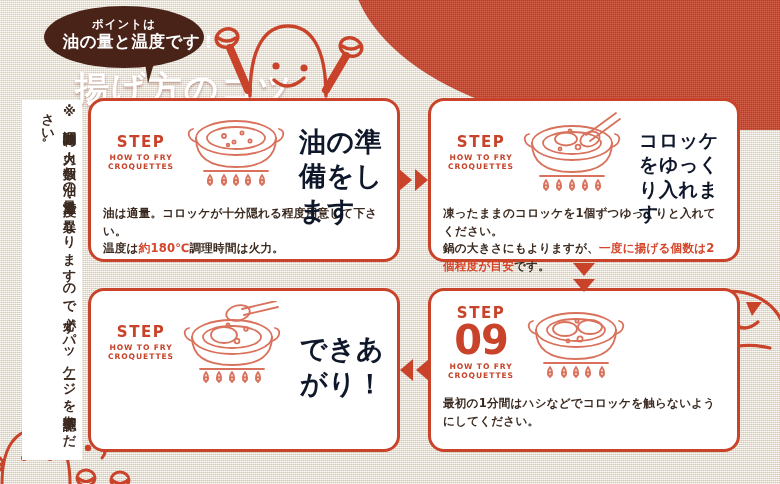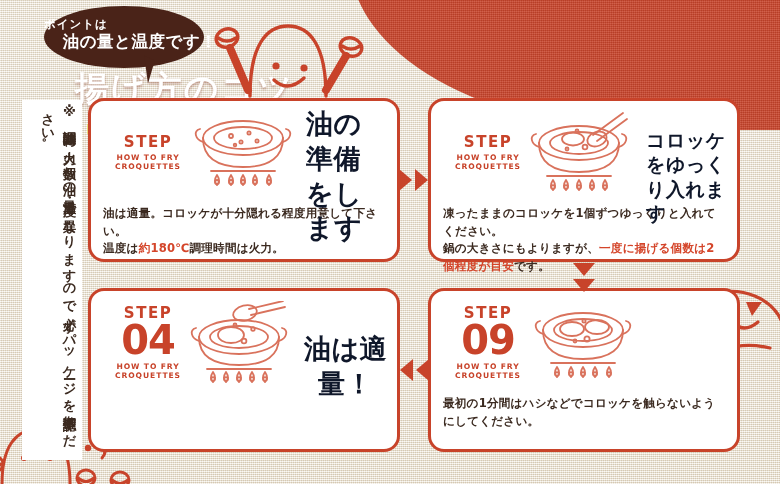--- a/index.html
+++ b/index.html
@@ -86,21 +86,21 @@
     border-left: 10px solid #4a2318;
     border-top: 6px solid transparent;
     border-bottom: 22px solid transparent;
     transform: rotate(-8deg);
     z-index: 6;
   }
   .bubble-l1 {
     position: absolute;
     left: 44px; top: 17px;
     width: 160px;
-    text-align: left;
+    text-align: center;
     color: #fff;
     font-size: 11.5px;
     font-weight: bold;
     letter-spacing: 1px;
     z-index: 7;
   }
   .bubble-l2 {
     position: absolute;
     left: 60px; top: 31px;
     width: 160px;
@@ -148,21 +148,21 @@
   #card-01 { left: 88px;  top: 98px;  width: 312px; height: 164px; }
   #card-02 { left: 428px; top: 98px;  width: 312px; height: 164px; }
   #card-03 { left: 428px; top: 288px; width: 312px; height: 164px; }
   #card-04 { left: 88px;  top: 288px; width: 312px; height: 164px; }
 
   .card-top {
     position: relative;
     height: 104px;
     display: flex;
     align-items: center;
-    padding: 0 8px 0 21px;
+    padding: 0 8px 0 14px;
   }
 
   .step-block { width: 72px; flex: 0 0 72px; text-align: center; color: #c8432a; }
   .step-word {
     font-size: 15px; font-weight: bold; letter-spacing: 1.5px; line-height: 1;
     margin-bottom: 1px;
   }
   .step-num {
     font-size: 40px; font-weight: bold; line-height: 0.92; letter-spacing: -1px;
   }
@@ -404,21 +404,20 @@
     </div>
     <div class="card-desc">
       <span>最初の1分間はハシなどでコロッケを触らないようにしてください。</span>
     </div>
   </div>
 
   <div class="card" id="card-04">
     <div class="card-top">
       <div class="step-block">
         <div class="step-word">STEP</div>
-        <div class="step-num">04</div>
         <div class="step-foot">HOW TO FRY CROQUETTES</div>
       </div>
       <div class="step-illo">
         <svg width="112" height="84" viewBox="0 0 112 84" fill="none" stroke="#d9725c" stroke-width="1.8" stroke-linecap="round" stroke-linejoin="round">
           <ellipse cx="52" cy="36" rx="40" ry="17"></ellipse>
           <ellipse cx="52" cy="36" rx="29" ry="11"></ellipse>
           <path d="M12 36 C12 54 24 64 52 64 C80 64 92 54 92 36"></path>
           <path d="M12 40 C4 37 2 29 9 27"></path>
           <path d="M92 40 C100 37 102 29 95 27"></path>
           <ellipse cx="44" cy="34" rx="13" ry="8"></ellipse>
@@ -436,21 +435,21 @@
             <circle cx="39" cy="78" r="1.9"></circle>
             <path d="M52 71 Q48 77 52 81 Q56 77 52 71Z"></path>
             <circle cx="52" cy="78" r="1.9"></circle>
             <path d="M65 71 Q61 77 65 81 Q69 77 65 71Z"></path>
             <circle cx="65" cy="78" r="1.9"></circle>
             <path d="M78 71 Q74 77 78 81 Q82 77 78 71Z"></path>
             <circle cx="78" cy="78" r="1.9"></circle>
           </g>
         </svg>
       </div>
-      <div class="step-head">油は適量！</div>
+      <div class="step-head">できあがり！</div>
     </div>
   </div>
 
   <div class="arrows" id="arrows-12">
     <div class="tri-r"></div>
     <div class="tri-r"></div>
   </div>
   <div class="arrows" id="arrows-23">
     <div class="tri-d"></div>
     <div class="tri-d"></div>

